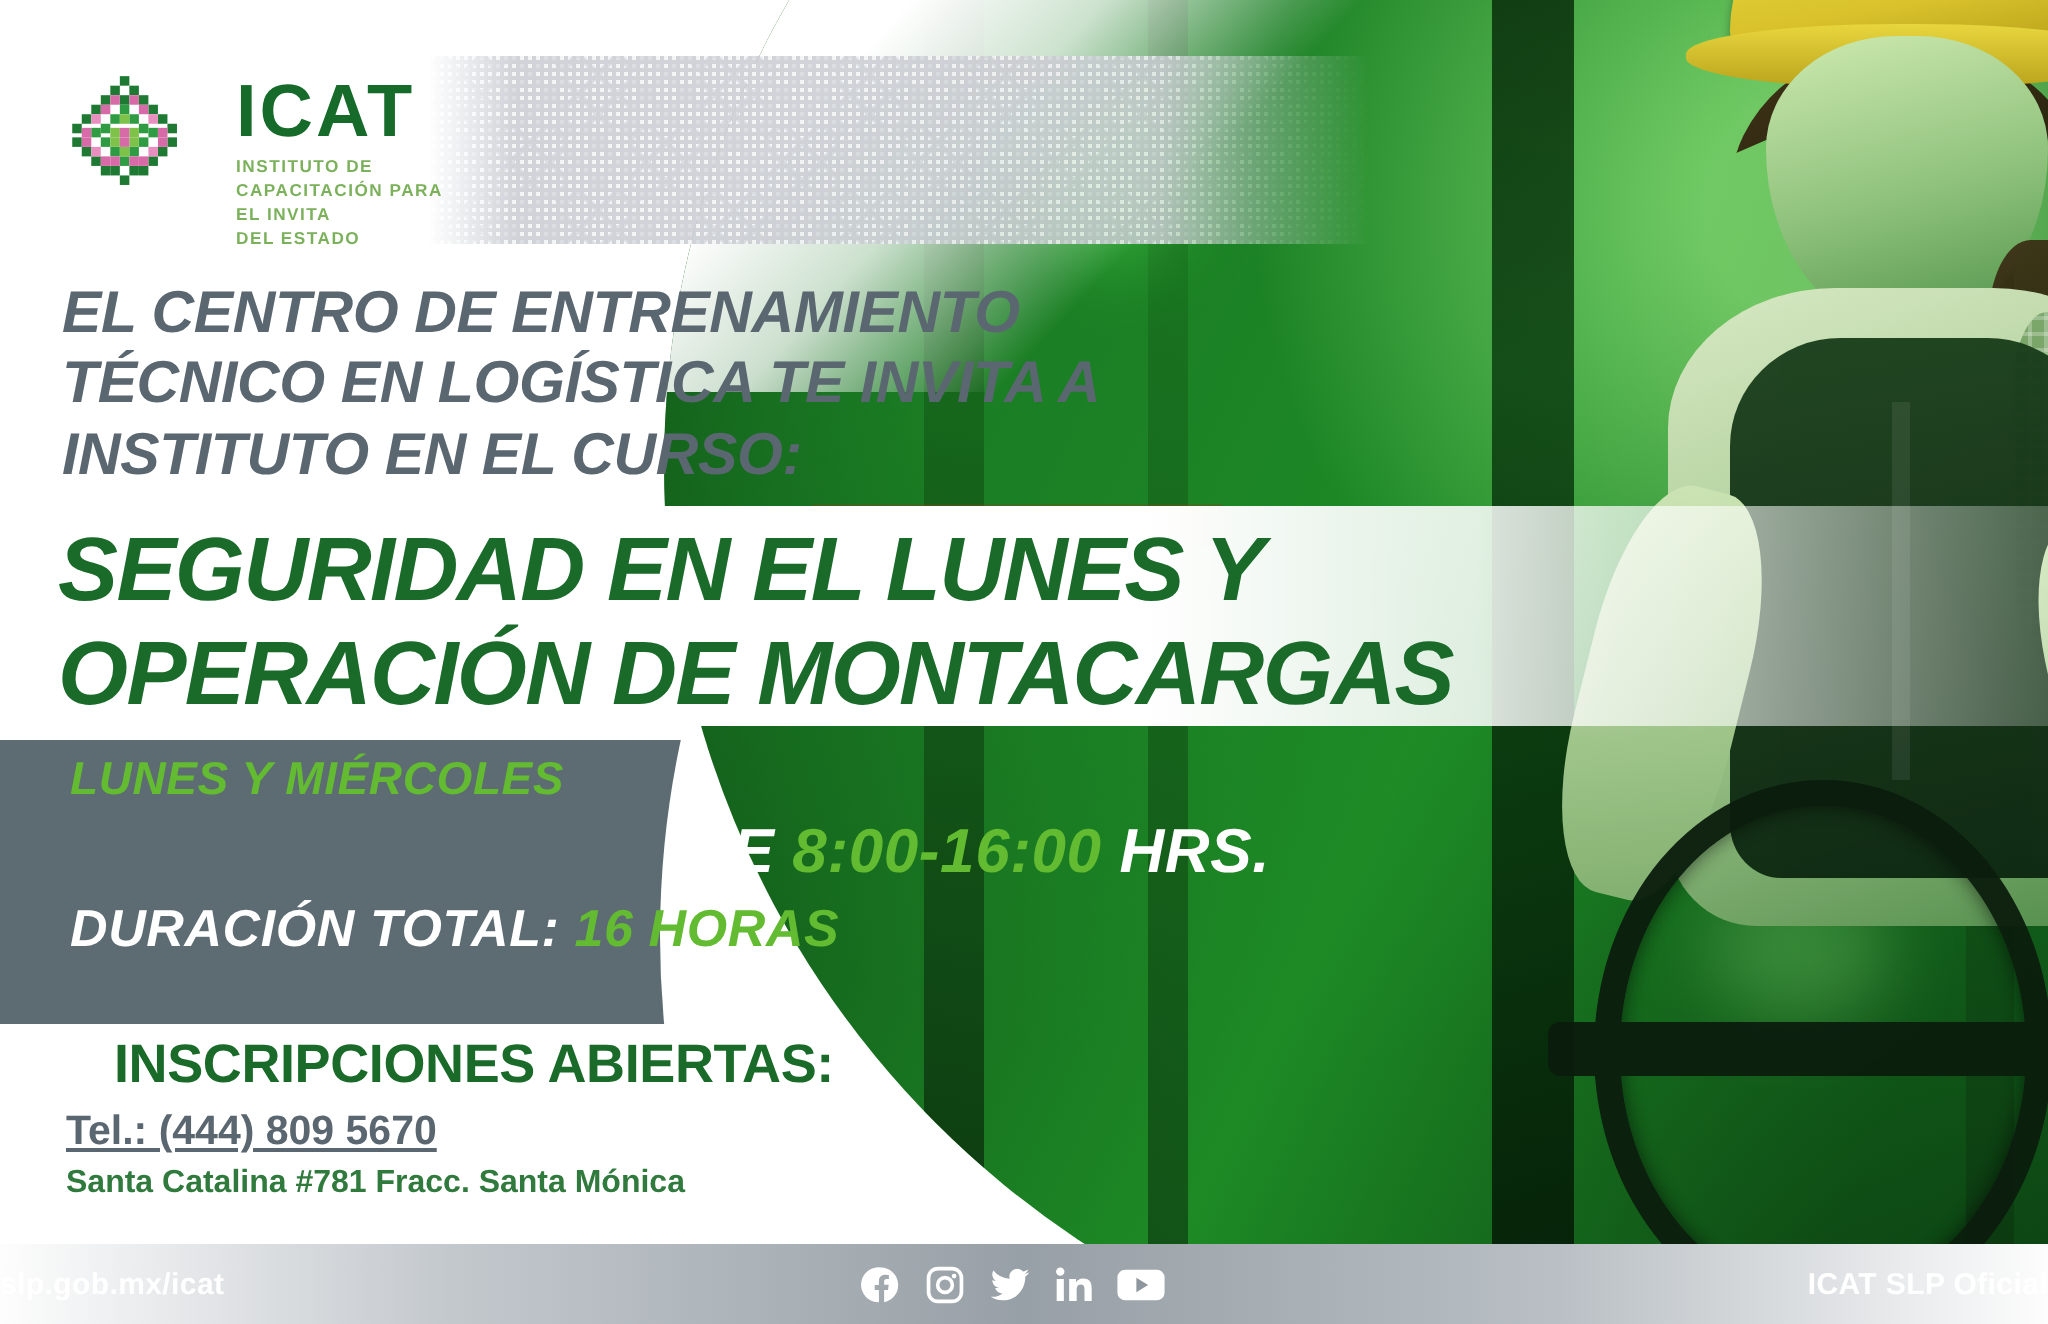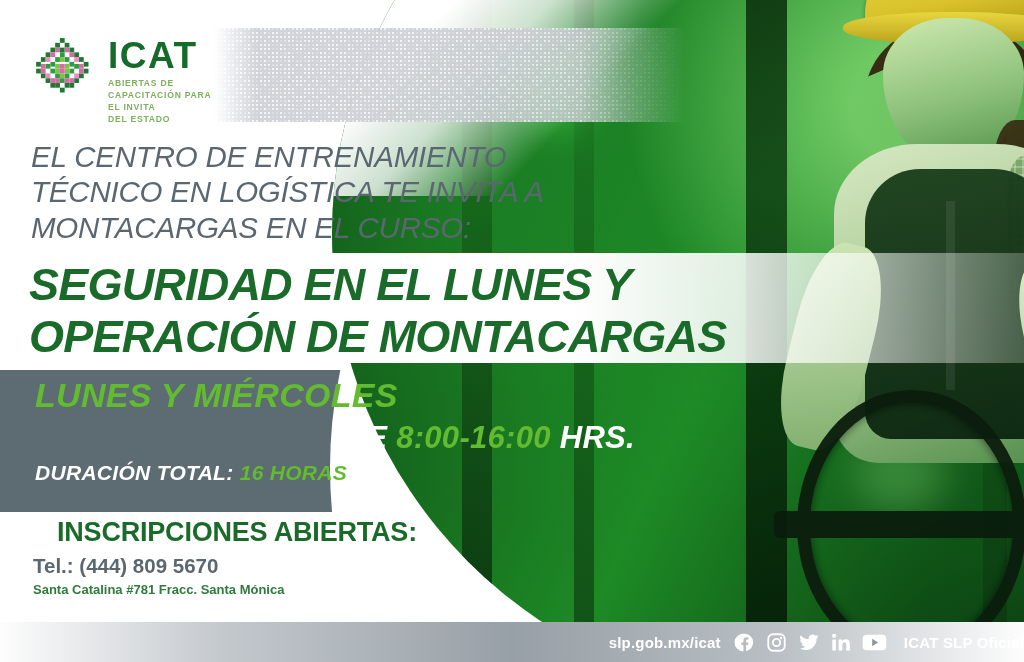--- a/index.html
+++ b/index.html
@@ -122,35 +122,35 @@
       repeating-linear-gradient(45deg,#d5d8dd 0 3px,transparent 3px 14px),
       repeating-linear-gradient(-45deg,#d5d8dd 0 3px,transparent 3px 14px);
     background-size:24px 24px,24px 24px,34px 34px,34px 34px;
     opacity:.85;
     -webkit-mask-image:linear-gradient(90deg,rgba(0,0,0,0) 0,#000 9%,#000 78%,rgba(0,0,0,0) 100%);
     mask-image:linear-gradient(90deg,rgba(0,0,0,0) 0,#000 9%,#000 78%,rgba(0,0,0,0) 100%);
   }
   .greca-clip{position:absolute;left:0;top:0;width:690px;height:150px;overflow:hidden;}
 
   
-  .logo{position:absolute;left:30px;top:34px;display:flex;align-items:flex-start;gap:10px;}
+  .logo{position:absolute;left:30px;top:34px;display:flex;align-items:flex-start;gap:20px;}
   .logo-mark{position:relative;width:68px;height:68px;flex:0 0 68px;}
   .logo-text{padding-top:4px;}
   .logo-icat{
     font-size:37px;font-weight:bold;letter-spacing:1.5px;color:#166b2a;line-height:.95;
   }
   .logo-sub{
     margin-top:5px;font-size:8.6px;font-weight:bold;line-height:1.38;
     letter-spacing:.75px;color:#7cb15c;
   }
 
   
   .headline{
     position:absolute;left:31px;top:139px;width:580px;
-    font-size:29.5px;font-weight:normal;font-style:italic;
+    font-size:29.5px;font-weight:bold;font-style:italic;
     line-height:1.2;letter-spacing:-.2px;color:#5b6770;
   }
 
   
   .title{
     position:absolute;left:29px;top:259px;width:900px;
     font-size:45px;font-weight:bold;font-style:italic;
     line-height:1.15;letter-spacing:-.8px;color:#1a6b2a;
     white-space:nowrap;
   }
@@ -161,36 +161,36 @@
     background:linear-gradient(90deg,#fff 0,#fff 56%,rgba(255,255,255,.86) 72%,rgba(255,255,255,.5) 88%,rgba(255,255,255,.22) 100%);
   }
   .band-mask{
     position:absolute;left:0;top:370px;width:1024px;height:142px;overflow:hidden;
     pointer-events:none;
   }
   .schedule{
     position:absolute;left:35px;top:378px;width:600px;
     font-style:italic;font-weight:bold;line-height:1.02;
   }
-  .sch-days{font-size:34px;color:#62bb30;letter-spacing:.3px;}
+  .sch-days{font-size:23px;color:#62bb30;letter-spacing:.3px;}
   .sch-hours{font-size:31px;color:#ffffff;margin-top:9px;letter-spacing:.3px;text-align:right;}
-  .sch-dur{font-size:21px;color:#ffffff;margin-top:9px;letter-spacing:.3px;}
+  .sch-dur{font-size:26px;color:#ffffff;margin-top:9px;letter-spacing:.3px;}
   .hl{color:#62bb30;}
 
   
   .contact{position:absolute;left:33px;top:518px;width:520px;}
   .c-title{font-size:27px;font-weight:bold;color:#1a6b2a;letter-spacing:-.2px;line-height:1.1;margin-left:24px;}
-  .c-tel{font-size:20.5px;font-weight:bold;color:#5b6770;margin-top:6px;line-height:1.15;}
-  .c-addr{font-size:13px;font-weight:bold;color:#2f7a3c;margin-top:4px;line-height:1.42;}
+  .c-tel{font-size:20.5px;font-weight:bold;color:#5b6770;margin-top:6px;line-height:1.15;text-decoration:underline;}
+  .c-addr{font-size:16px;font-weight:bold;color:#2f7a3c;margin-top:4px;line-height:1.42;}
 
   
   .footer{
     position:absolute;left:0;bottom:0;width:1024px;height:40px;
     background:linear-gradient(90deg,#fdfdfd 0%,#c3c8cd 22%,#97a0a6 50%,#b9bfc4 76%,#fdfdfd 100%);
-    display:flex;align-items:center;justify-content:flex-end;gap:13px;
+    display:flex;align-items:center;justify-content:space-between;gap:13px;
   }
   .f-url{font-size:15px;font-weight:bold;color:#ffffff;letter-spacing:.2px;}
   .f-handle{font-size:15px;font-weight:bold;color:#ffffff;letter-spacing:.2px;margin-left:4px;}
   .socials{display:flex;align-items:center;gap:11px;}
   .socials svg{display:block;}
 </style>
 </head>
 <body>
 
 <div id="flyer">
@@ -303,32 +303,32 @@
               <rect x="65" y="34" width="7" height="7"></rect>
             <rect x="23" y="58" width="7" height="7"></rect>
               <rect x="65" y="58" width="7" height="7"></rect>
           </g>
         </g>
       </svg>
     </div>
     <div class="logo-text">
       <div class="logo-icat">ICAT</div>
       <div class="logo-sub">
-        <div>ABIERTAS DE</div>
+        <div>INSTITUTO DE</div>
         <div>CAPACITACIÓN PARA</div>
         <div>EL INVITA</div>
         <div>DEL ESTADO</div>
       </div>
     </div>
   </div>
 
   <div class="headline">
     <div>EL CENTRO DE ENTRENAMIENTO</div>
     <div>TÉCNICO EN LOGÍSTICA TE INVITA A</div>
-    <div>MONTACARGAS EN EL CURSO:</div>
+    <div>INSTITUTO EN EL CURSO:</div>
   </div>
 
   <div class="title-scrim"></div>
   <div class="title">
     <span class="t-line">SEGURIDAD EN EL LUNES Y</span>
     <span class="t-line">OPERACIÓN DE MONTACARGAS</span>
   </div>
 
   <div class="band-mask">
     <svg width="1024" height="142" aria-hidden="true">

